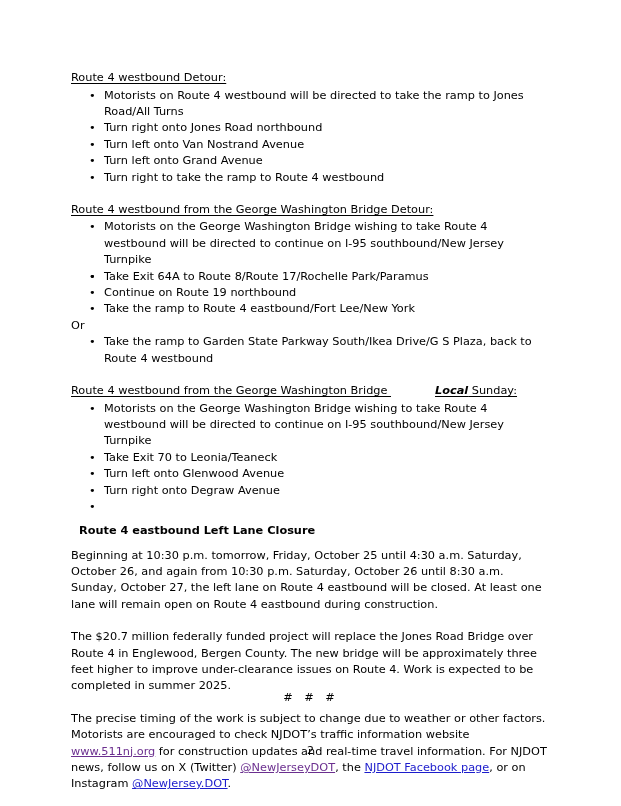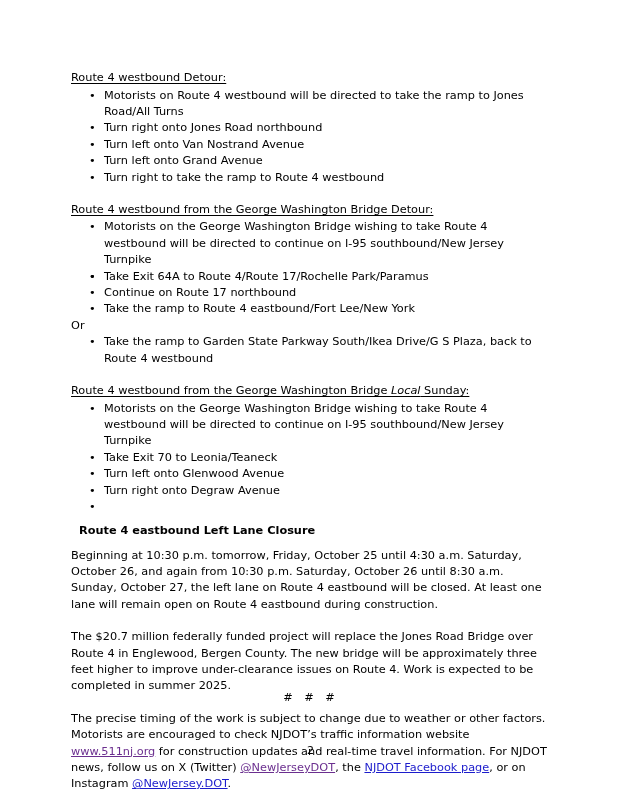--- a/index.html
+++ b/index.html
@@ -33,21 +33,22 @@
   .sec-heading {
     font-size: 11.3px;
     line-height: 16.5px;
     text-decoration: underline;
     text-underline-offset: 2px;
     margin: 0 0 1px 0;
     white-space: nowrap;
   }
   .sec-heading .ital {
     font-style: italic;
-    font-weight: normal;
+    font-weight: bold;
+    margin-left: 44px;
   }
   ul.detour-list {
     list-style: none;
     margin: 0;
     padding: 0;
   }
   ul.detour-list li {
     position: relative;
     padding-left: 33px;
     font-size: 11.3px;
@@ -124,22 +125,22 @@
       <li><span class="bullet">•</span><span>Turn left onto Grand Avenue</span></li>
       <li><span class="bullet">•</span><span>Turn right to take the ramp to Route 4 westbound</span></li>
     </ul>
 
     <div class="gap"></div>
 
     <div class="sec-heading">Route 4 westbound from the George Washington Bridge Detour:</div>
     <ul class="detour-list">
       <li><span class="bullet">•</span><span>Motorists on the George Washington Bridge wishing to take Route 4 westbound will be directed to continue on I-95 southbound/New Jersey Turnpike</span></li>
       <li><span class="bullet">•</span></li>
-      <li><span class="bullet">•</span><span>Take Exit 64A to Route 4/Route 17/Rochelle Park/Paramus</span></li>
-      <li><span class="bullet">•</span><span>Continue on Route 17 northbound</span></li>
+      <li><span class="bullet">•</span><span>Take Exit 64A to Route 8/Route 17/Rochelle Park/Paramus</span></li>
+      <li><span class="bullet">•</span><span>Continue on Route 19 northbound</span></li>
       <li><span class="bullet">•</span><span>Take the ramp to Route 4 eastbound/Fort Lee/New York</span></li>
     </ul>
     <div class="or-line">Or</div>
     <ul class="detour-list">
       <li><span class="bullet">•</span><span>Take the ramp to Garden State Parkway South/Ikea Drive/G S Plaza, back to Route 4 westbound</span></li>
     </ul>
 
     <div class="gap"></div>
 
     <div class="sec-heading"><span>Route 4 westbound from the George Washington Bridge </span><span class="ital">Local</span><span> Sunday:</span></div>

